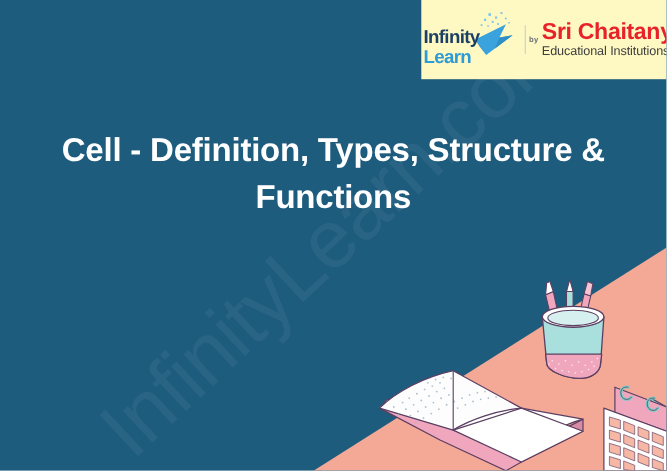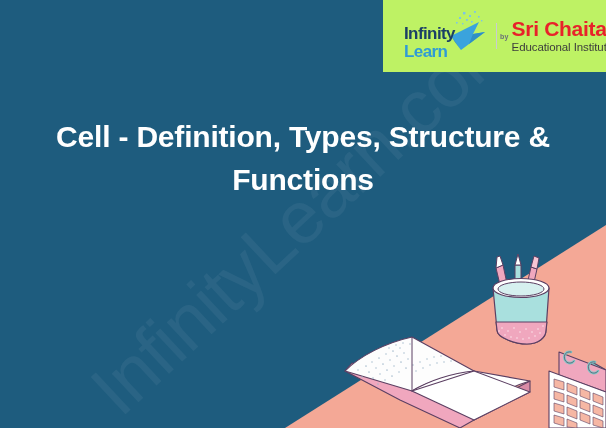--- a/index.html
+++ b/index.html
@@ -44,25 +44,25 @@
     font-family: "Liberation Sans", sans-serif;
   }
 
   
   .logo-box {
     position: absolute;
     left: 383px;
     top: 0px;
     width: 223px;
     height: 72px;
-    background: #bef264;
+    background: #fef9c3;
     display: flex;
     align-items: flex-start;
     box-sizing: border-box;
-    padding: 4px 6px 4px 20px;
+    padding: 4px 6px 4px 1px;
     z-index: 5;
   }
   .logo-inner {
     display: flex;
     align-items: center;
     width: 100%;
     height: 100%;
   }
   .il-mark {
     position: relative;

